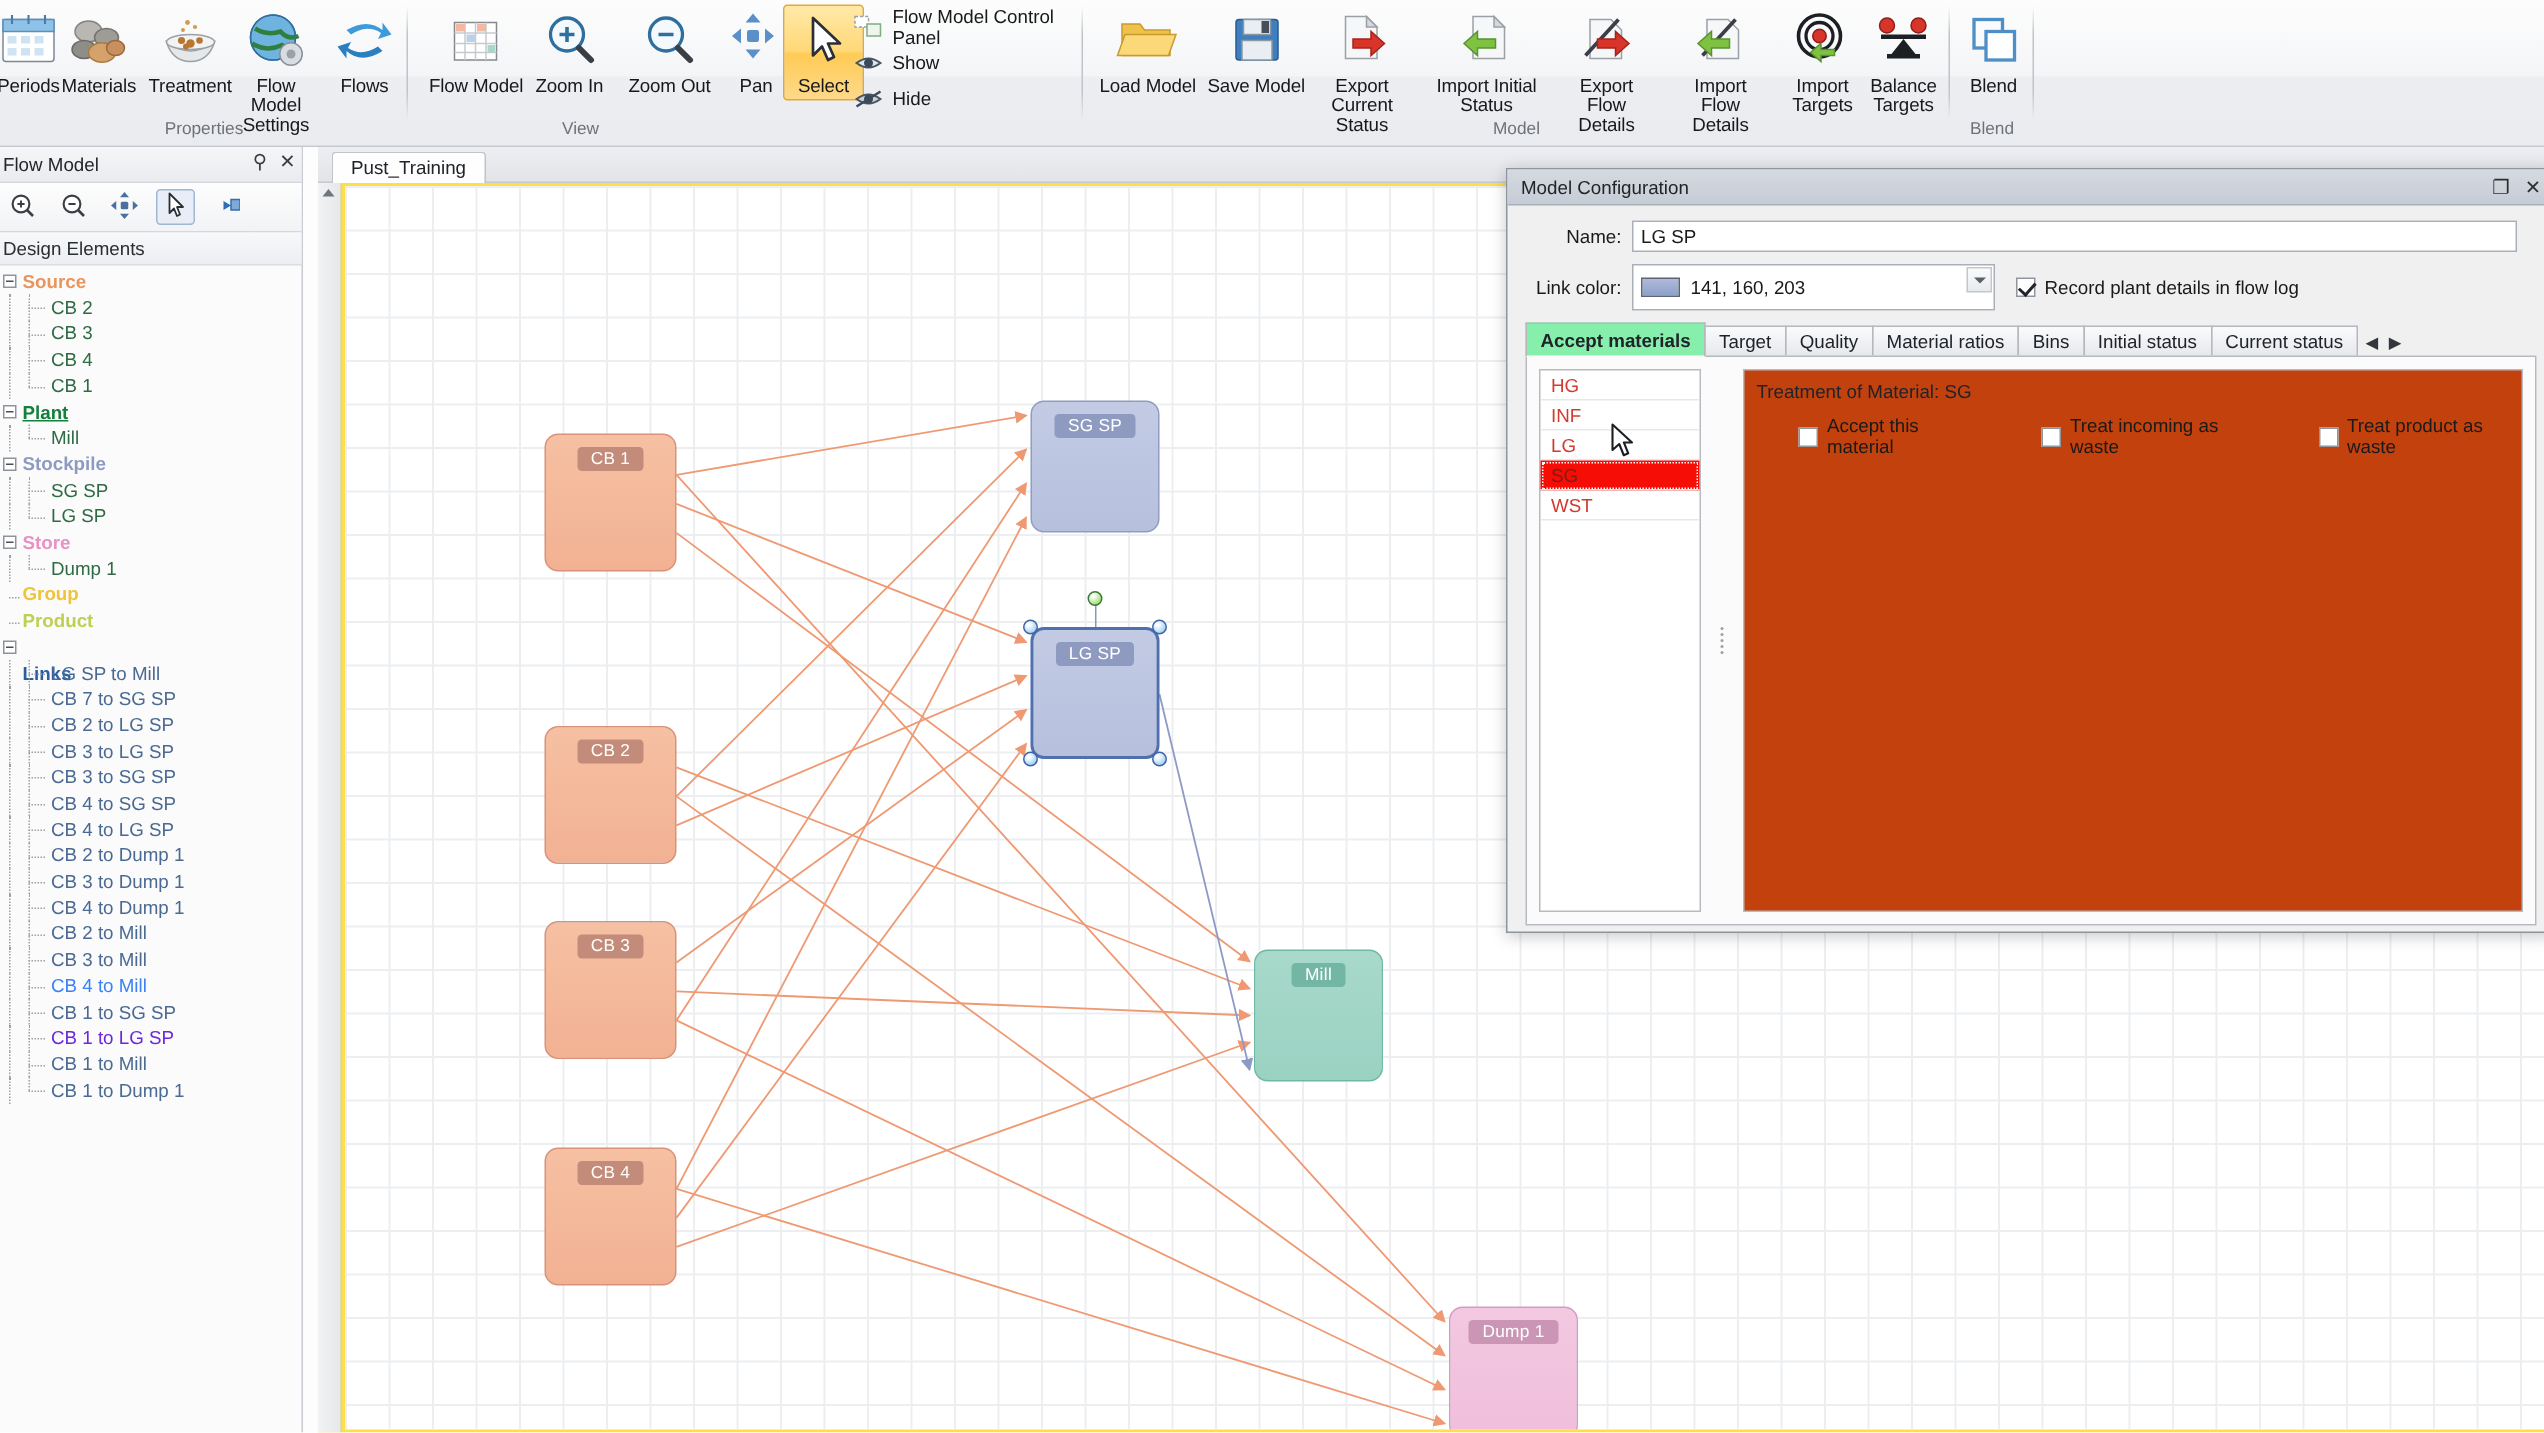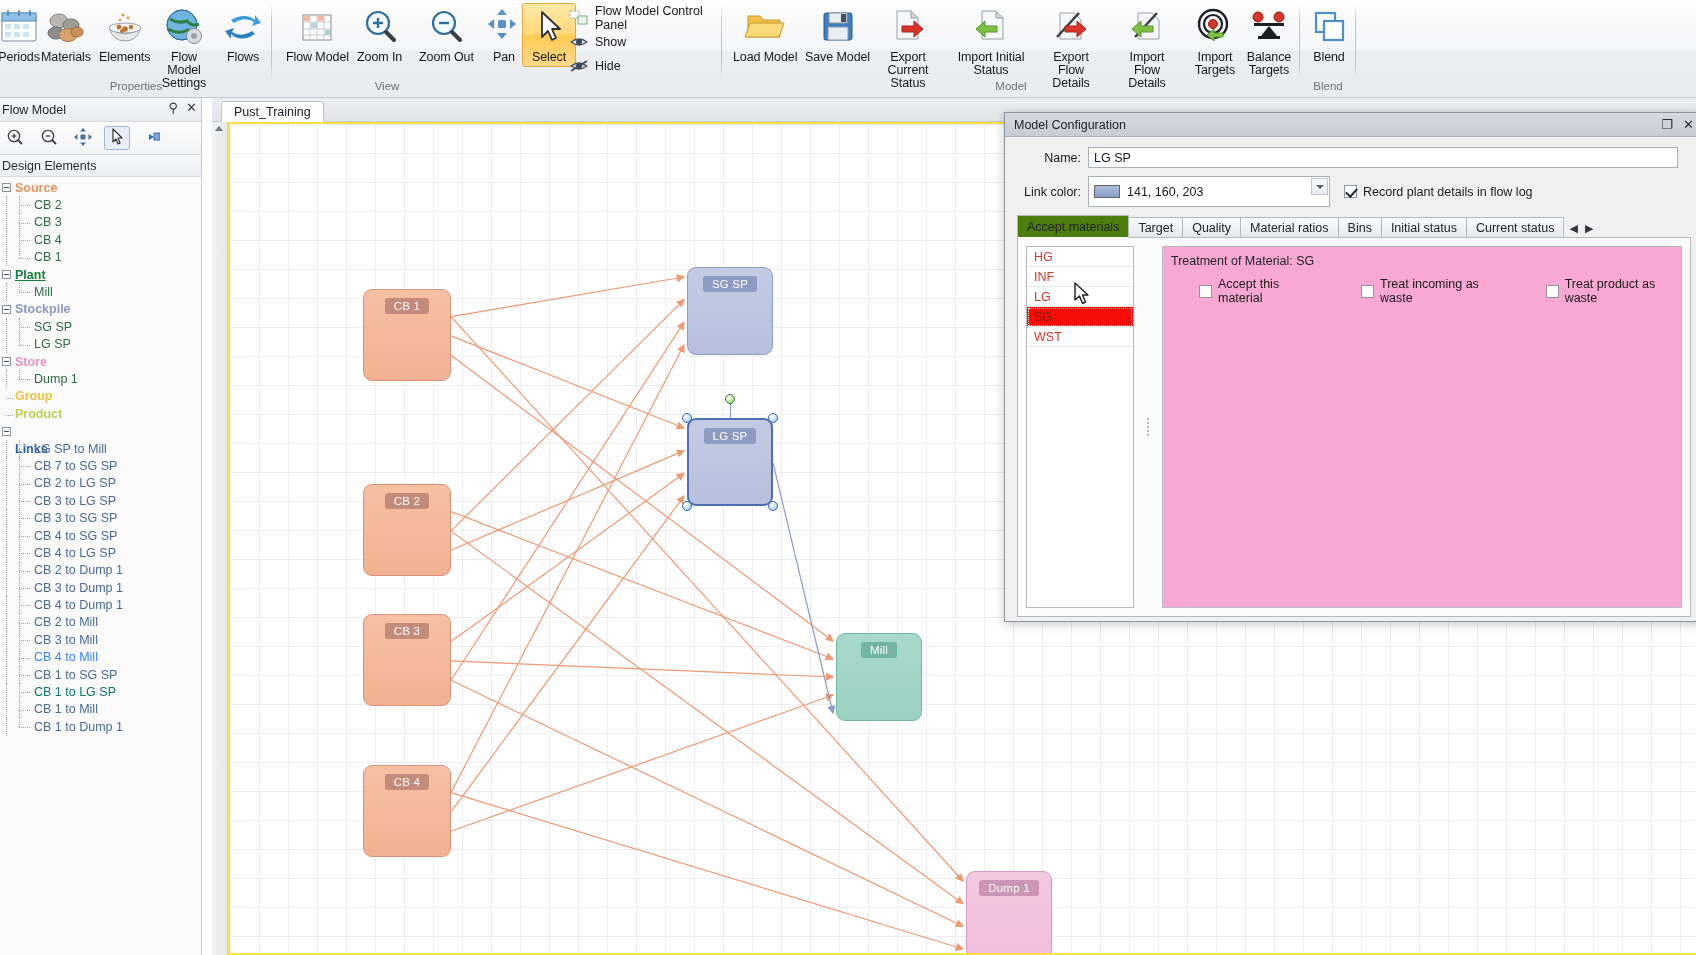--- a/index.html
+++ b/index.html
@@ -221,22 +221,22 @@
   .cklabel { font-size: 12.5px; margin-left: 6px; }
 
   .tabs { display: flex; align-items: flex-end; height: 23px; margin-top: 3px; position: relative; }
   .tab {
     height: 21px; padding: 0 9px; display: flex; align-items: center;
     background: linear-gradient(to bottom,#fafbfc,#e6e8ec);
     border: 1px solid #b4b9c0; border-bottom: 1px solid #b4b9c0;
     margin-right: -1px; font-size: 12.5px; color: #20242a;
   }
   .tab.active {
-    height: 23px; background: #4d7c0f; border-bottom: 1px solid #fbfbfb;
-    font-weight: normal; z-index: 2;
+    height: 23px; background: #86efac; border-bottom: 1px solid #fbfbfb;
+    font-weight: bold; z-index: 2;
   }
   .tabnav { display:flex; align-items:center; gap:7px; margin-left: 6px; padding-bottom:3px; }
   .tabnav .nav { font-size: 11px; color: #33373d; }
 
   .tabpage {
     border: 1px solid #b4b9c0; background: #fbfbfb;
     margin-top: -1px; height: 380px; position: relative; padding: 8px;
     display: flex; gap: 10px;
   }
   .matlist {
@@ -246,21 +246,21 @@
   .matrow {
     height: 20px; display: flex; align-items: center; padding-left: 7px;
     border-bottom: 1px solid #e6e8ea; color: #d33a2e;
   }
   .matrow.sel { background: #f60d06; color: #7d1d14; outline: 1px dotted #ffffff; outline-offset: -2px; }
 
   .grip { width: 8px; display:flex; align-items:center; justify-content:center; }
   .grip .dots { width:3px; }
   .grip .dots i { display:block; width:2px;height:2px;background:#9aa0a8;margin:2px 0;border-radius:50%; }
 
-  .treatbox { flex: 1; border: 1px solid #b6bbc2; background: #f9a8d4; padding: 7px 8px; }
+  .treatbox { flex: 1; border: 1px solid #b6bbc2; background: #c2410c; padding: 7px 8px; }
   .treat-title { font-size: 12.5px; color: #20242a; margin-bottom: 9px; }
   .treat-row { display: flex; align-items: center; gap: 22px; }
   .treat-row .item { display: flex; align-items: center; padding-left: 28px; }
 </style>
 </head>
 <body>
 
 <div id="root">
 
   <div class="ribbon">
@@ -311,21 +311,21 @@
                 <circle cx="28" cy="20" r="2.2"></circle>
                 <circle cx="19" cy="24" r="2"></circle>
               </g>
             <g fill="#d19a4d">
                 <circle cx="20" cy="8" r="1.6"></circle>
                 <circle cx="25" cy="11" r="1.4"></circle>
                 <circle cx="17" cy="13" r="1.3"></circle>
               </g>
           </svg>
         </span>
-        <span class="lbl">Elements</span>
+        <span class="lbl">Treatment</span>
       </div>
       <div class="rbtn" style="left:150px;width:68px;">
         <span class="ico">
           <svg width="44" height="42" viewBox="0 0 44 42">
             <circle cx="20" cy="18" r="15" fill="#6fb4e0" stroke="#2f6f9e"></circle>
             <path d="M8 12 q8 5 17 2 q5 6 12 3" fill="none" stroke="#2f7f3f" stroke-width="3"></path>
             <path d="M6 22 q10 6 20 1 q6 4 10 1" fill="none" stroke="#2f7f3f" stroke-width="3"></path>
             <ellipse cx="20" cy="18" rx="15" ry="15" fill="none" stroke="#2f6f9e"></ellipse>
             <g>
                 <circle cx="32" cy="29" r="7.5" fill="#d9dde2" stroke="#8a9098"></circle>
@@ -788,21 +788,21 @@
           <span class="tlabel" style="color: #3b82f6;">CB 4 to Mill</span>
         </div>
         <div class="tnode">
           <span class="guide"></span>
           <span class="elbow cont"></span>
           <span class="tlabel" style="color: rgb(75, 106, 147);">CB 1 to SG SP</span>
         </div>
         <div class="tnode">
           <span class="guide"></span>
           <span class="elbow cont"></span>
-          <span class="tlabel" style="color: #0f766e;">CB 1 to LG SP</span>
+          <span class="tlabel" style="color: #6d28d9;">CB 1 to LG SP</span>
         </div>
         <div class="tnode">
           <span class="guide"></span>
           <span class="elbow cont"></span>
           <span class="tlabel" style="color: rgb(75, 106, 147);">CB 1 to Mill</span>
         </div>
         <div class="tnode">
           <span class="guide"></span>
           <span class="elbow last"></span>
           <span class="tlabel" style="color: rgb(75, 106, 147);">CB 1 to Dump 1</span>

